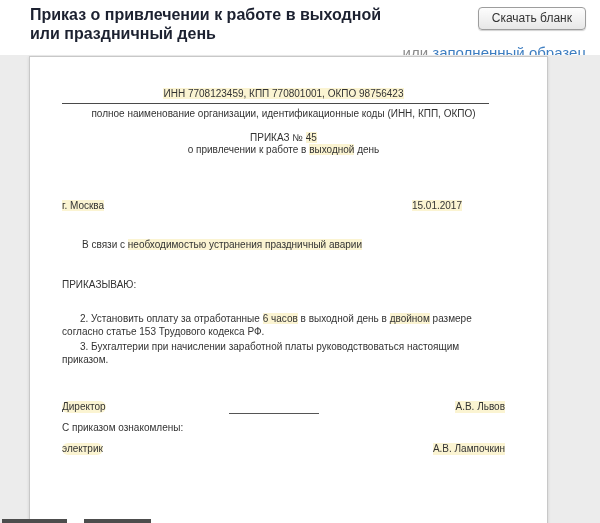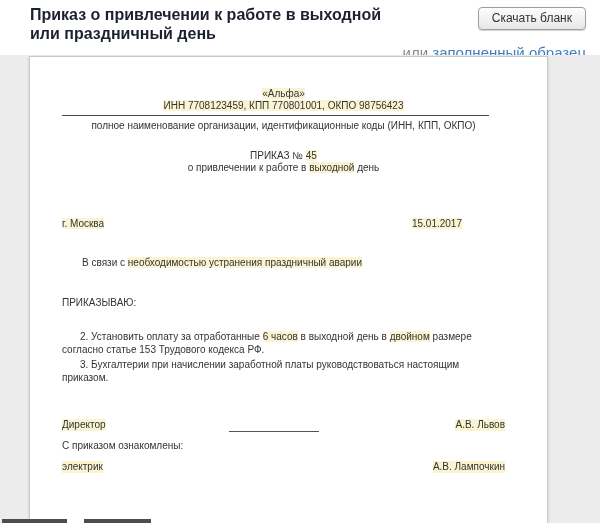--- a/index.html
+++ b/index.html
@@ -37,29 +37,29 @@
     position:absolute;left:29px;top:1px;width:519px;bottom:-10px;
     background:#ffffff;border:1px solid #c8c8c8;border-bottom:none;
     box-sizing:border-box;padding:31px 42px 0 32px;
     box-shadow:0 1px 3px rgba(0,0,0,.12);
     font-size:10px;color:#333;line-height:12px;
   }
   .hl{background:#fbf4d2;}
   .center{text-align:center;}
   .org-divider{border:none;border-top:1px solid #4a4a4a;margin:3px 16px 0 0;height:0;}
   .org-caption{font-size:10px;margin-top:4px;}
-  .order-head{margin-top:18px;line-height:12px;}
+  .order-head{margin-top:12px;line-height:12px;}
   .city-row{margin-top:44px;display:flex;justify-content:space-between;padding-right:43px;align-items:center;}
   .preamble{margin-top:26px;padding-left:20px;line-height:13px;}
   .order-word{margin-top:28px;}
   .paras{margin-top:21px;}
   .para{text-indent:18px;line-height:13px;margin:0 0 2px 0;}
   .sig-block{margin-top:35px;}
   .sig-row{position:relative;height:21px;}
-  .sig-role{position:absolute;left:0;top:0;}
+  .sig-role{position:absolute;left:0;top:0;border-radius:6px;}
   .sig-name{position:absolute;right:0;top:0;}
   .sig-line{position:absolute;left:167px;top:12px;width:90px;border-bottom:1px solid #555;}
   
   .cutoff-bar{position:absolute;bottom:0;height:4px;background:#4d4d4d;}
   .cutoff-bar.b1{left:2px;width:65px;}
   .cutoff-bar.b2{left:84px;width:67px;}
 </style>
 </head>
 <body>
 
@@ -70,21 +70,20 @@
     <div class="or-line">
       <span>или</span>
       <a class="sample-link">заполненный образец</a>
     </div>
   </div>
 </div>
 
 <div class="doc-wrap">
   <div class="doc-page">
 
-    <div class="center"><span class="hl">«Альфа»</span></div>
     <div class="center"><span class="hl">ИНН 7708123459, КПП 770801001, ОКПО 98756423</span></div>
     <hr class="org-divider">
     <div class="center org-caption">полное наименование организации, идентификационные коды (ИНН, КПП, ОКПО)</div>
 
     <div class="order-head">
       <div class="center"><span>ПРИКАЗ № </span><span class="hl">45</span></div>
       <div class="center"><span>о привлечении к работе в </span><span class="hl">выходной</span><span> день</span></div>
     </div>
 
     <div class="city-row">

